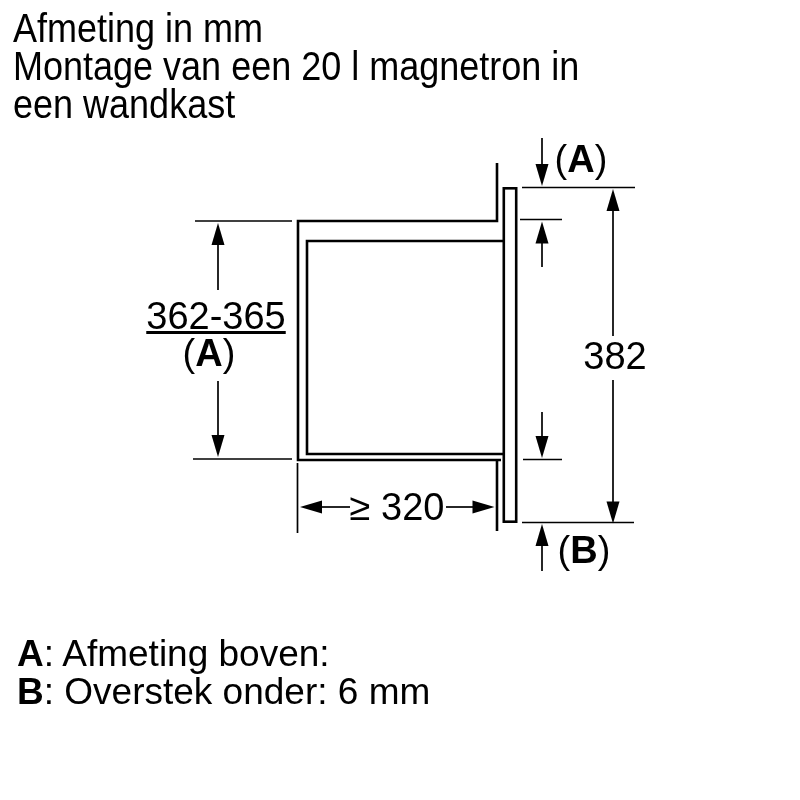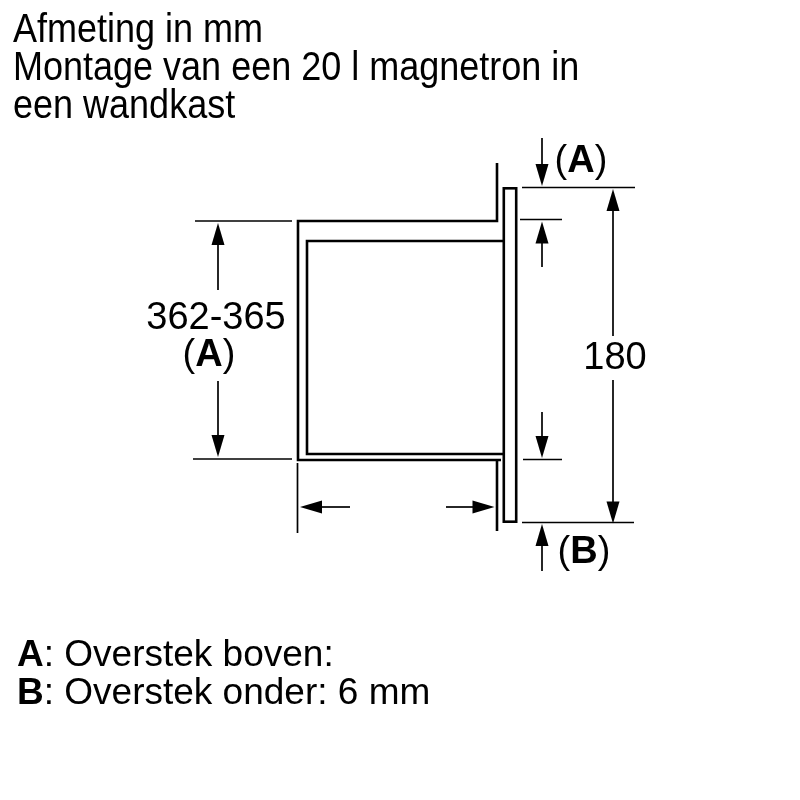--- a/index.html
+++ b/index.html
@@ -98,29 +98,30 @@
       <line class="thin" x1="297.5" y1="463" x2="297.5" y2="533"></line>
       <path class="ah" d="M300,507 L322,500.5 L322,513.5 Z"></path>
       <line class="thin" x1="321" y1="507" x2="350" y2="507"></line>
       <line class="thin" x1="446" y1="507" x2="473" y2="507"></line>
       <path class="ah" d="M494.5,507 L472.5,500.5 L472.5,513.5 Z"></path>
     </g>
 
     <rect class="panelfill" x="503.8" y="188.3" width="12.4" height="333.4"></rect>
   </svg>
 
-  <div class="dim" style="left:216px;top:297px;">362-365</div>
+  <div class="dim" style="left:216px;top:297px;text-decoration:underline;">362-365</div>
 
   <div class="dim" style="left:209px;top:334px;"><span>(</span><b>A</b><span>)</span></div>
 
   <div class="dim" style="left:581px;top:140px;"><span>(</span><b>A</b><span>)</span></div>
 
-  <div class="dim" style="left:615px;top:337px;">180</div>
+  <div class="dim" style="left:615px;top:337px;">382</div>
 
+  <div class="dim" style="left:397px;top:488px;">≥ 320</div>
 
   <div class="dim" style="left:584px;top:531px;"><span>(</span><b>B</b><span>)</span></div>
 
   <div class="legend">
-    <div><b>A</b><span>: Overstek boven:</span></div>
+    <div><b>A</b><span>: Afmeting boven:</span></div>
     <div><b>B</b><span>: Overstek onder: 6 mm</span></div>
   </div>
 
 </div>
 
 </body></html>

